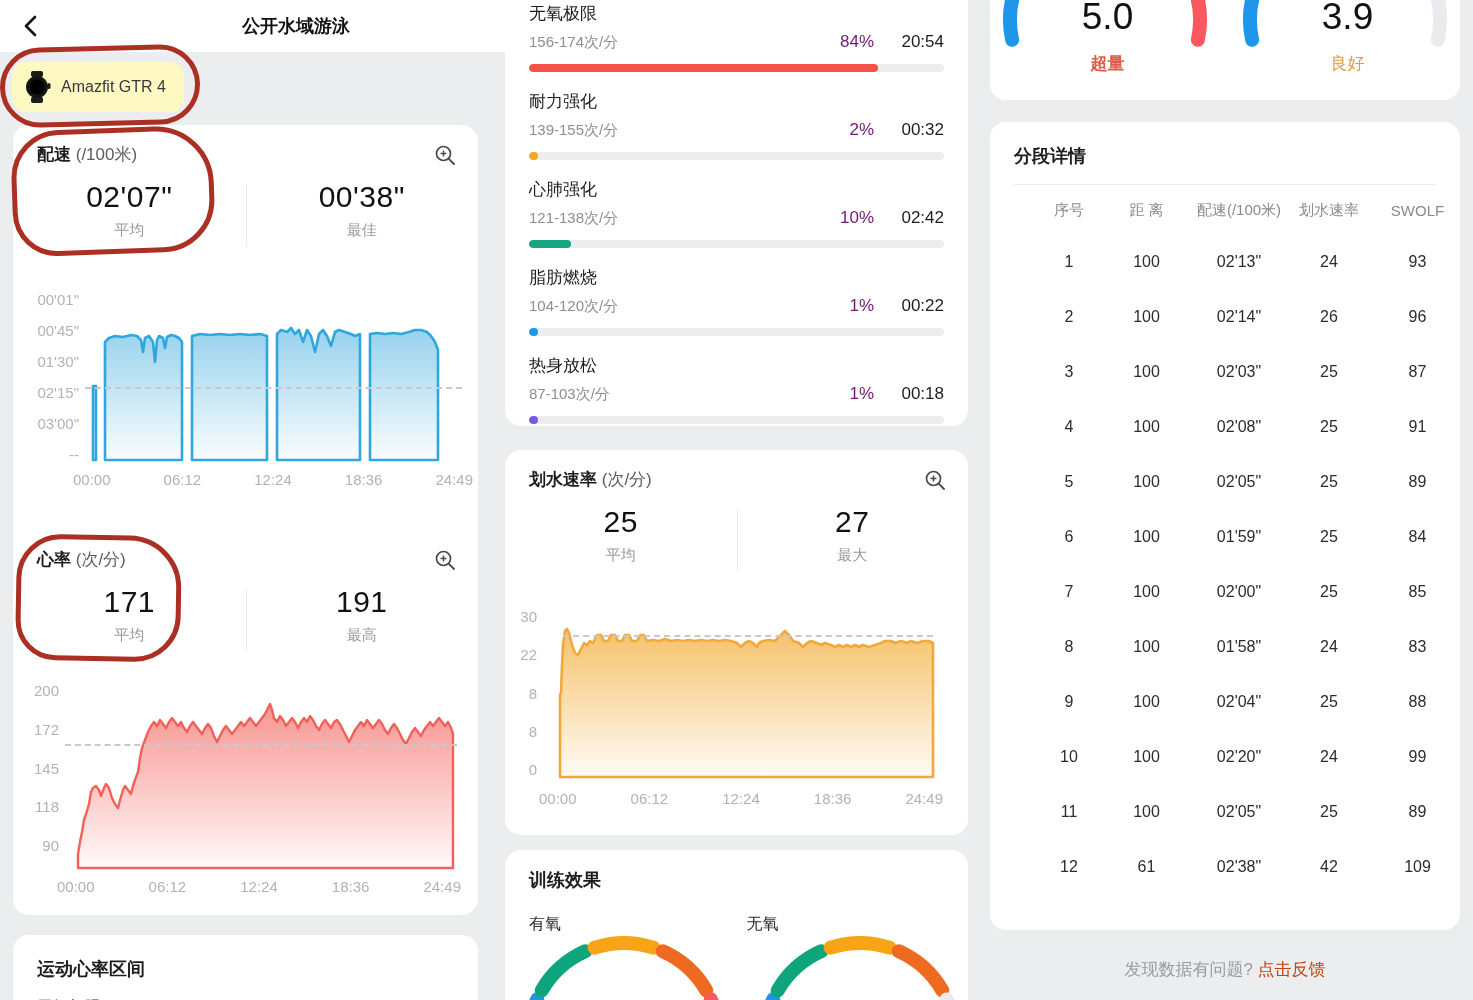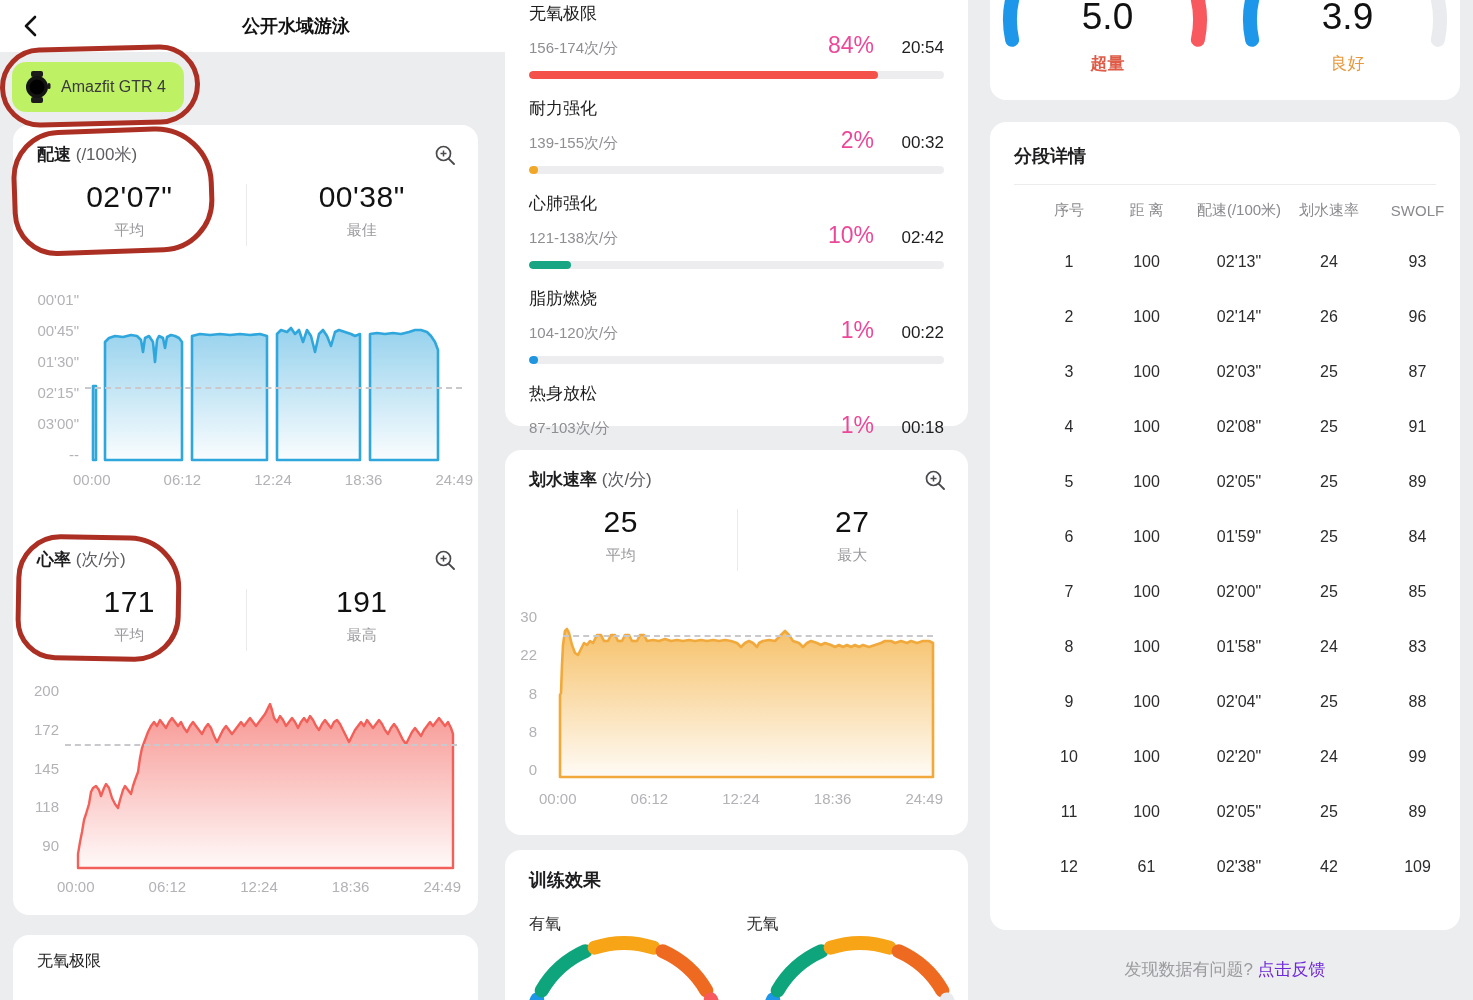--- a/index.html
+++ b/index.html
@@ -13,21 +13,21 @@
   .col-mid   { left:505px; width:463px; }
   .col-right { left:990px; width:470px; }
 
   
   .app-header { position:absolute; left:0; top:0; width:592px; height:52px; background:#fff;
     display:flex; align-items:center; justify-content:space-between; padding:0 20px; }
   .app-title { font-size:18px; font-weight:700; color:#111; }
   .menu-dots { font-size:15px; letter-spacing:2px; color:#111; font-weight:700; }
 
   
-  .device-chip { position:absolute; left:12px; top:62px; height:50px; background:#bef264;
+  .device-chip { position:absolute; left:12px; top:62px; height:50px; background:#fef9c3;
     border-radius:14px; display:flex; align-items:center; padding:0 18px 0 10px; gap:9px; }
   .device-name { font-size:16px; color:#3a3a3c; }
 
   
   .annot { position:absolute; border:5px solid #AC2F24; pointer-events:none; z-index:30; }
   .annot-device { left:0px; top:46px; width:200px; height:80px; border-radius:40px; transform:rotate(-1.5deg); }
   .annot-pace   { left:12px; top:128px; width:202px; height:126px; border-radius:48px 58px 52px 44px; transform:rotate(-2deg); }
   .annot-hr     { left:16px; top:535px; width:165px; height:126px; border-radius:44px 52px 46px 40px; transform:rotate(1deg); }
 
   
@@ -43,21 +43,21 @@
   .chart-wrap { position:absolute; }
   .yticks { position:absolute; display:flex; flex-direction:column; justify-content:space-between; align-items:flex-end; color:#b2b2b7; font-size:15px; }
   .xticks { position:absolute; display:flex; justify-content:space-between; color:#b2b2b7; font-size:15px; }
   .dashline { position:absolute; border-top:2px dashed #c9c9cd; }
 
   
   .zone-row { padding:0 24px; margin-bottom:18px; }
   .zone-name { font-size:17px; color:#1d1d1f; }
   .zone-line2 { display:flex; align-items:baseline; margin-top:7px; }
   .zone-range { font-size:15px; color:#8e8e93; flex:1; }
-  .zone-pct { font-size:23px; color:#ec4899; margin-right:20px; }
+  .zone-pct { font-size:17px; color:#701a75; margin-right:20px; }
   .zone-time { font-size:17px; color:#1d1d1f; min-width:50px; text-align:right; }
   .zone-track { margin-top:12px; height:8px; border-radius:4px; background:#ededf0; overflow:hidden; }
   .zone-fill { height:8px; border-radius:4px; min-width:9px; }
 
   
   .te-labels { display:flex; padding:0 24px; margin-top:22px;gap:20px; }
   .te-label { flex:1; font-size:16px; color:#2c2c2e; }
   .dial { position:absolute; width:220px; height:220px; }
 
   
@@ -67,21 +67,21 @@
 
   
   .seg-divider { margin:16px 24px 0 24px; border-top:1px solid #ececee; }
   .seg-grid-head, .seg-grid-row { display:grid; grid-template-columns:60px 95px 90px 90px 87px; padding:0 24px; align-items:center;margin-left:25px; }
   .seg-grid-head { margin-top:16px; color:#8a8a8e; font-size:15px; }
   .seg-grid-head span { text-align:center; }
   .seg-grid-row { height:55px; font-size:16px; color:#2c2c2e; }
   .seg-grid-row span { text-align:center; }
 
   .feedback { position:absolute; left:990px; top:958px; width:470px; text-align:center; font-size:17px; color:#9b9b9f; }
-  .feedback .link { color:#6d28d9; }
+  .feedback .link { color:#c2410c; }
 
   svg { display:block; }
   .mag-btn { margin-top:2px; }
 </style>
 </head>
 <body>
 
 <div class="app-header">
   <svg width="22" height="26" viewBox="0 0 22 26">
     <polyline points="15,4 6,13 15,22" fill="none" stroke="#111" stroke-width="2.6" stroke-linecap="round" stroke-linejoin="round"></polyline>
@@ -202,20 +202,21 @@
   <div class="xticks" style="left:44px; top:348px; width:404px;">
       <span>00:00</span>
       <span>06:12</span>
       <span>12:24</span>
       <span>18:36</span>
       <span>24:49</span>
     </div>
 </div>
 
 <div class="card col-left" style="top:935px; height:120px;">
+  <div style="padding:22px 24px 0 24px; font-size:18px; font-weight:700;">运动心率区间</div>
   <div style="padding:16px 24px 0 24px; font-size:16px; color:#1d1d1f;">无氧极限</div>
 </div>
 
 <div class="annot annot-device"></div>
 <div class="annot annot-pace"></div>
 <div class="annot annot-hr"></div>
 
 <div class="card col-mid" style="top:-42px; height:468px; padding-top:44px;">
 
     <div class="zone-row">

